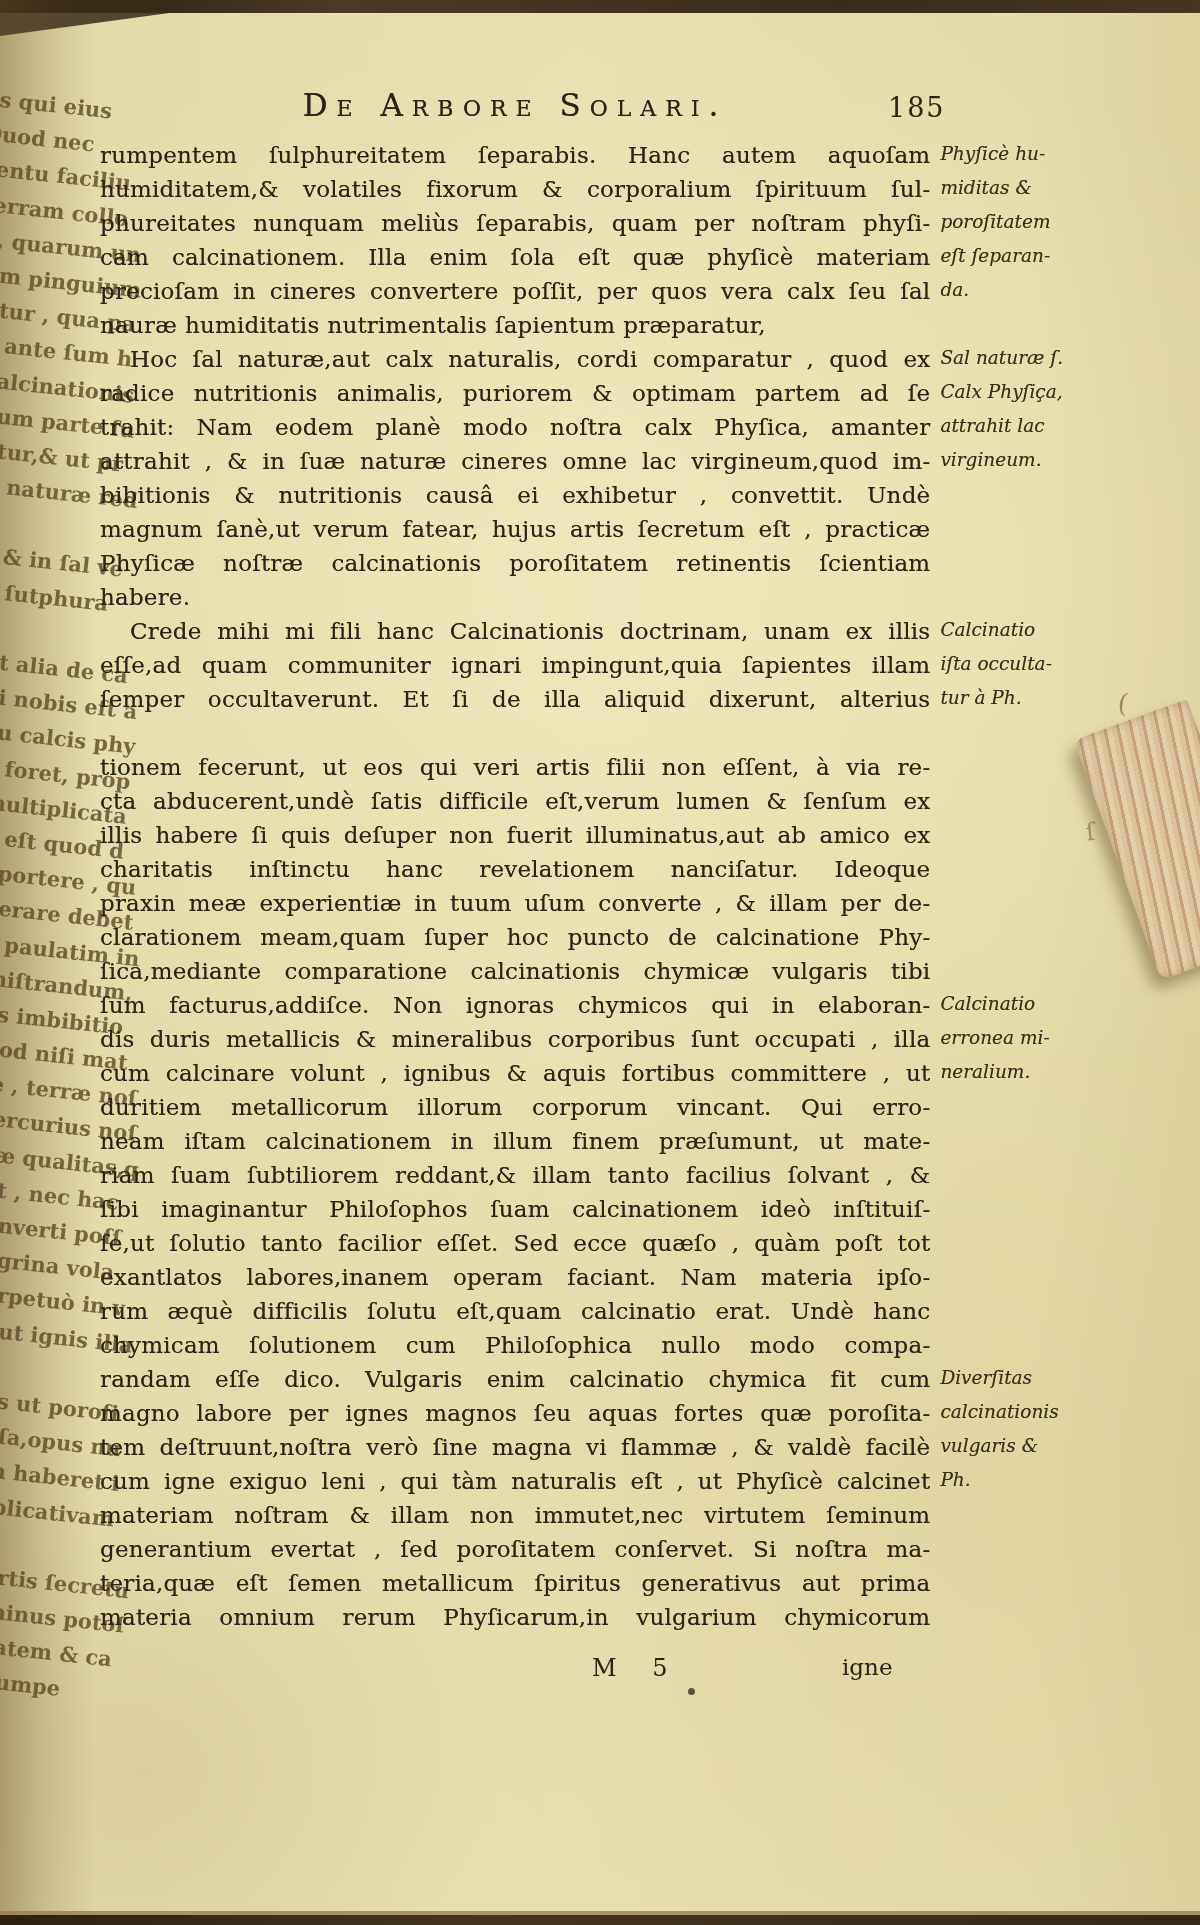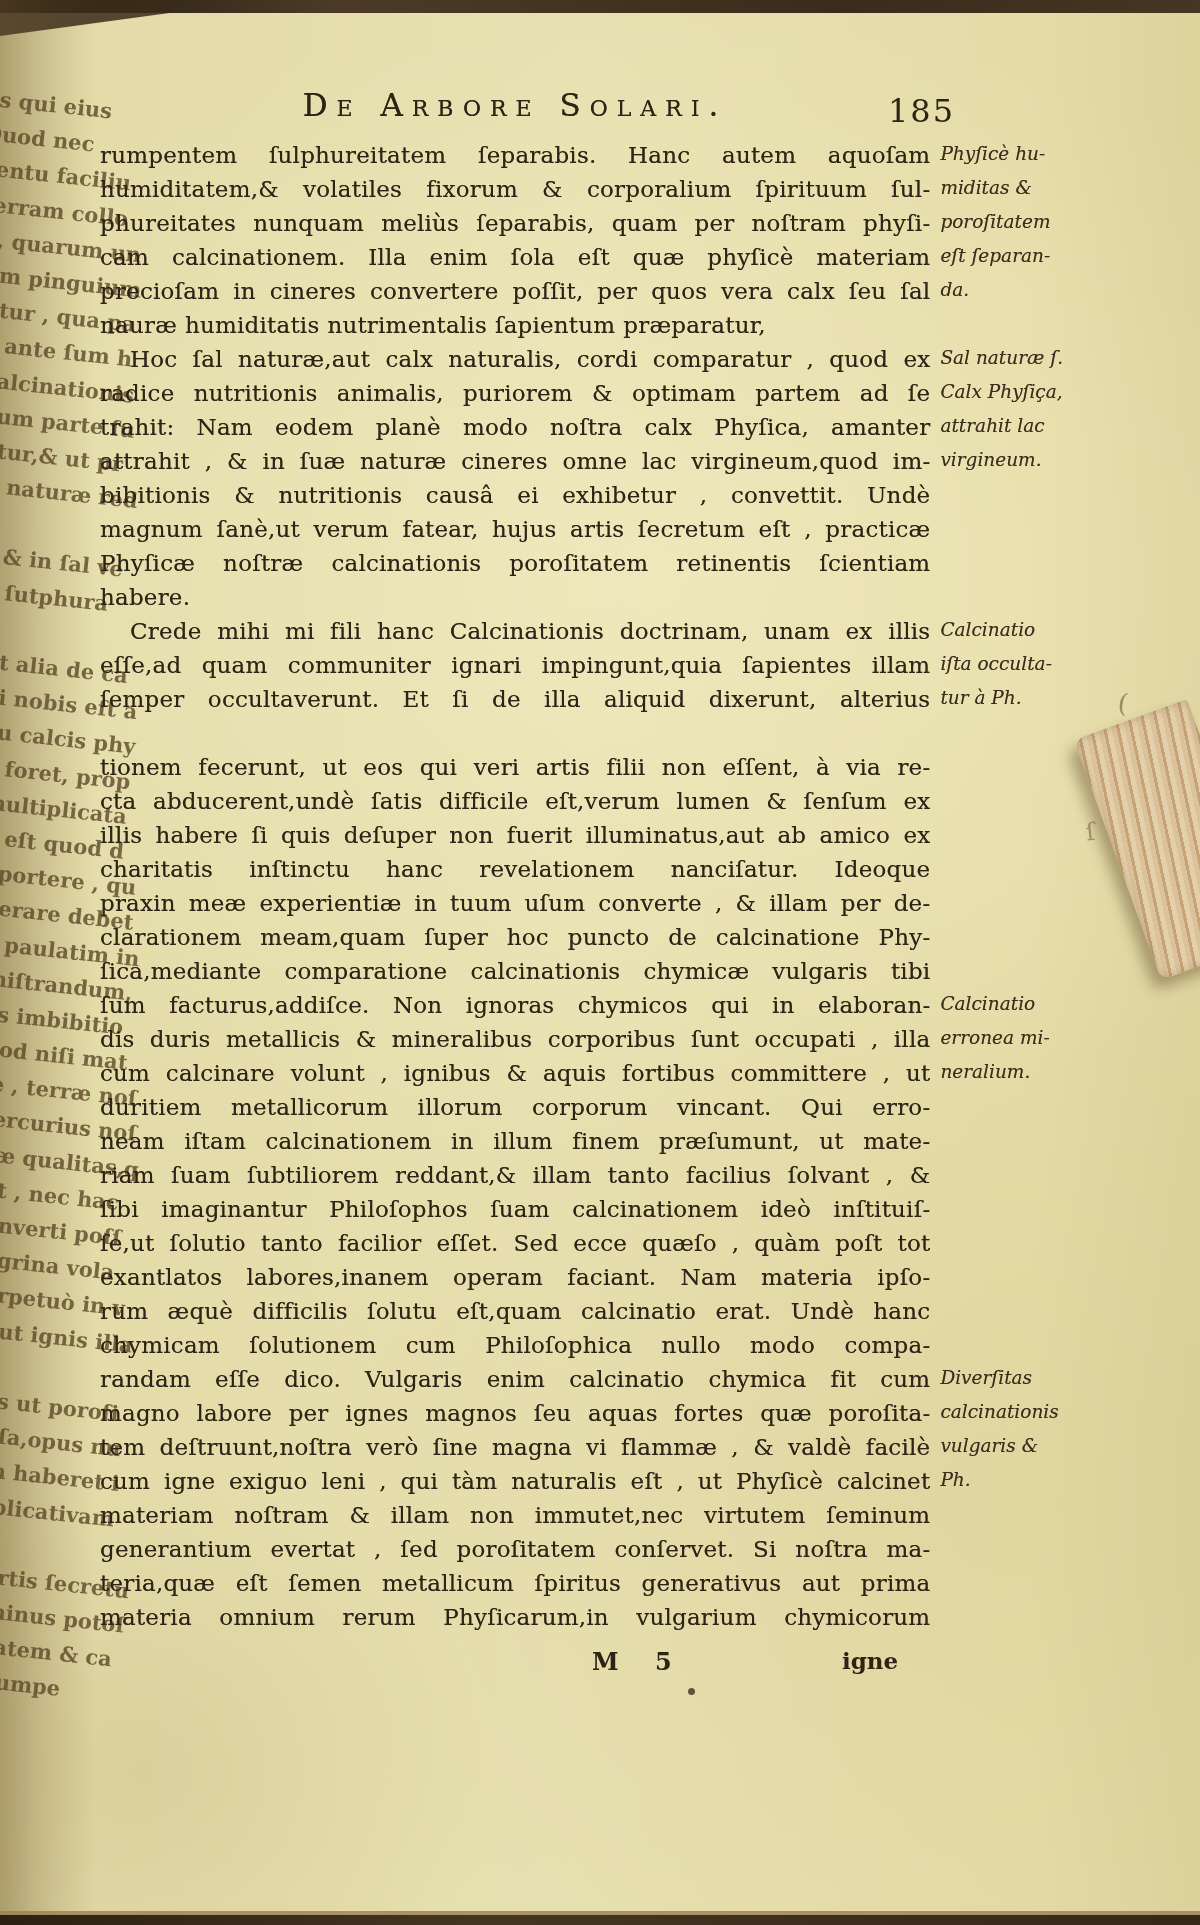--- a/index.html
+++ b/index.html
@@ -37,34 +37,34 @@
     color:var(--showthrough);opacity:.82;filter:blur(0.3px);}
   .fragment-line{height:35.2px;line-height:35.2px;font-size:21px;font-weight:700;
     white-space:nowrap;transform:rotate(6deg);transform-origin:left center;}
 
   
   .content{position:absolute;left:100px;top:84px;width:1035px;}
   .page-header{position:relative;height:54px;width:1035px;}
   .page-title{position:absolute;left:0;top:0;width:830px;text-align:center;
     font-variant:small-caps;font-size:31px;letter-spacing:9px;line-height:42px;
     text-shadow:0 0 0.5px rgba(46,35,22,.7);}
-  .page-number{position:absolute;left:788px;top:8px;font-size:32px;letter-spacing:2px;}
+  .page-number{position:absolute;left:788px;top:8px;font-size:27px;letter-spacing:2px;}
 
   .line-row{display:flex;width:1035px;height:34px;justify-content:flex-end;}
   .body-line{width:832px;font-size:23px;line-height:34px;
     text-align:justify;text-align-last:justify;white-space:normal;
     letter-spacing:0.2px;word-spacing:0.5px;
     text-shadow:0 0 0.5px rgba(46,35,22,.55);}
   .body-line.no-just{text-align:left;text-align-last:auto;}
   .body-line.indent{text-indent:30px;}
   .margin-note{width:195px;padding-left:10px;font-style:italic;font-size:18.5px;
     line-height:32px;white-space:nowrap;color:#3a2d1c;
     text-shadow:0 0 0.4px rgba(58,45,28,.5);}
 
-  .footer-row{position:relative;height:40px;width:1035px;margin-top:13px;font-weight:bold;}
+  .footer-row{position:relative;height:40px;width:1035px;margin-top:20px;}
   .signature-mark{position:absolute;left:492px;top:0;font-size:24px;letter-spacing:14px;}
   .catchword{position:absolute;left:742px;top:0;font-size:23px;}
 
   
   .fore-edge{position:absolute;right:-34px;top:712px;width:120px;height:255px;
     transform:rotate(-20deg);border-radius:10px 4px 8px 10px;
     background:repeating-linear-gradient(98deg,#dcc29b 0 5px,#c5a277 5px 8px,#e4cfab 8px 13px);
     box-shadow:-10px 8px 14px rgba(95,75,42,.45), inset 0 0 10px rgba(120,90,55,.35);}
   .ink-speck{position:absolute;left:688px;top:1688px;width:7px;height:7px;border-radius:50%;
     background:#4a3a22;opacity:.85;}

